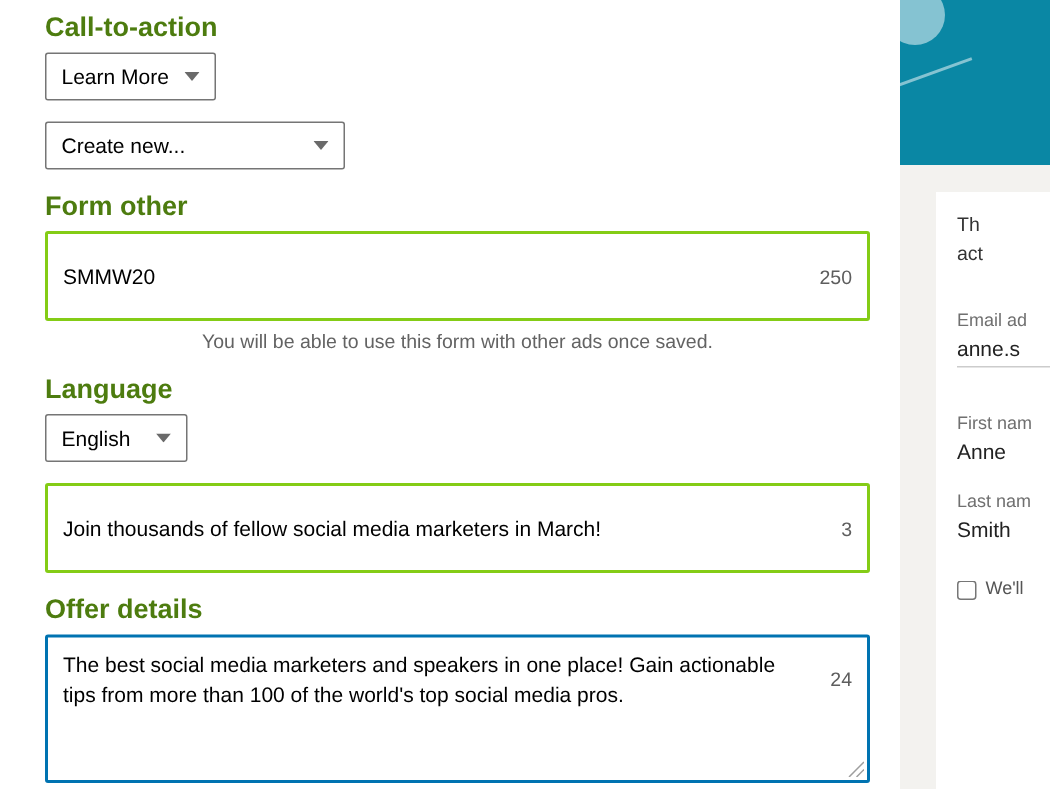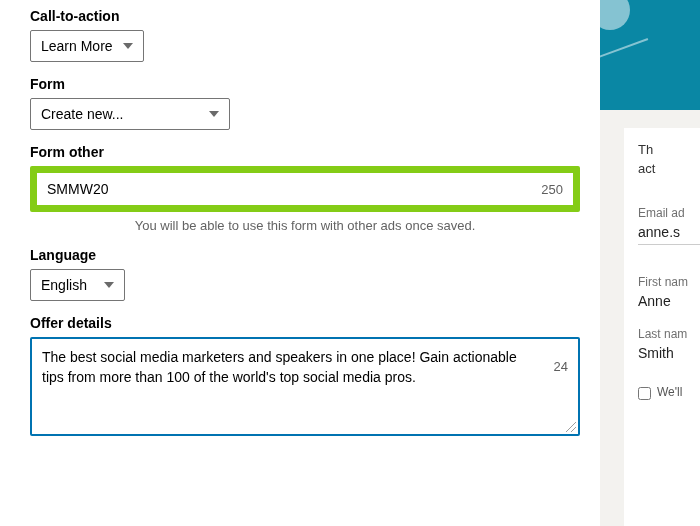--- a/index.html
+++ b/index.html
@@ -17,23 +17,23 @@
     overflow: hidden;
     display: flex;
   }
   .main {
     flex: 0 0 600px;
     padding: 8px 20px 20px 30px;
   }
   .field-group { margin-bottom: 14px; }
   .field-label {
     font-weight: 600;
-    font-size: 14px;
+    font-size: 18px;
     margin-bottom: 6px;
-    color: #000000;
+    color: #4d7c0f;
   }
   .dropdown {
     display: inline-flex;
     align-items: center;
     border: 1px solid #757575;
     border-radius: 2px;
     padding: 7px 10px;
     background: #fff;
     cursor: pointer;
     font-size: 14px;
@@ -42,24 +42,24 @@
   .dropdown.wide { min-width: 200px; }
   .dropdown .dd-text { flex: 1; }
   .dd-caret {
     margin-left: 10px;
     display: inline-flex;
   }
   .dd-caret svg { width: 10px; height: 6px; fill: #6a6a6a; }
   .text-input-wrap {
     display: flex;
     align-items: center;
-    border: 7px solid #84cc16;
+    border: 2px solid #84cc16;
     border-radius: 2px;
     width: 550px;
-    padding: 0 10px;
+    padding: 12px 10px;
   }
   .text-input-wrap input {
     flex: 1;
     border: none;
     outline: none;
     font-size: 14px;
     padding: 8px 0;
     font-family: inherit;
   }
   .counter {
@@ -174,21 +174,20 @@
         <span class="dd-text">Learn More</span>
         <span class="dd-caret">
           <svg viewBox="0 0 10 6">
               <path d="M0 0 L5 6 L10 0 Z"></path>
             </svg>
         </span>
       </div>
     </div>
 
     <div class="field-group">
-      <div class="field-label">Form</div>
       <div class="dropdown wide">
         <span class="dd-text">Create new...</span>
         <span class="dd-caret">
           <svg viewBox="0 0 10 6">
               <path d="M0 0 L5 6 L10 0 Z"></path>
             </svg>
         </span>
       </div>
     </div>
 
@@ -207,20 +206,24 @@
         <span class="dd-text">English</span>
         <span class="dd-caret">
           <svg viewBox="0 0 10 6">
               <path d="M0 0 L5 6 L10 0 Z"></path>
             </svg>
         </span>
       </div>
     </div>
 
     <div class="field-group">
+      <div class="text-input-wrap">
+        <input type="text" value="Join thousands of fellow social media marketers in March!" style="">
+        <span class="counter">3</span>
+      </div>
     </div>
 
     <div class="field-group">
       <div class="field-label">Offer details</div>
       <div class="textarea-wrap">
         <textarea style="">The best social media marketers and speakers in one place! Gain actionable tips from more than 100 of the world's top social media pros.</textarea>
         <span class="counter">24</span>
         <span class="resize-handle">
           <svg width="12" height="12" viewBox="0 0 12 12" fill="none" stroke-width="1">
             <line x1="2" y1="12" x2="12" y2="2"></line>

